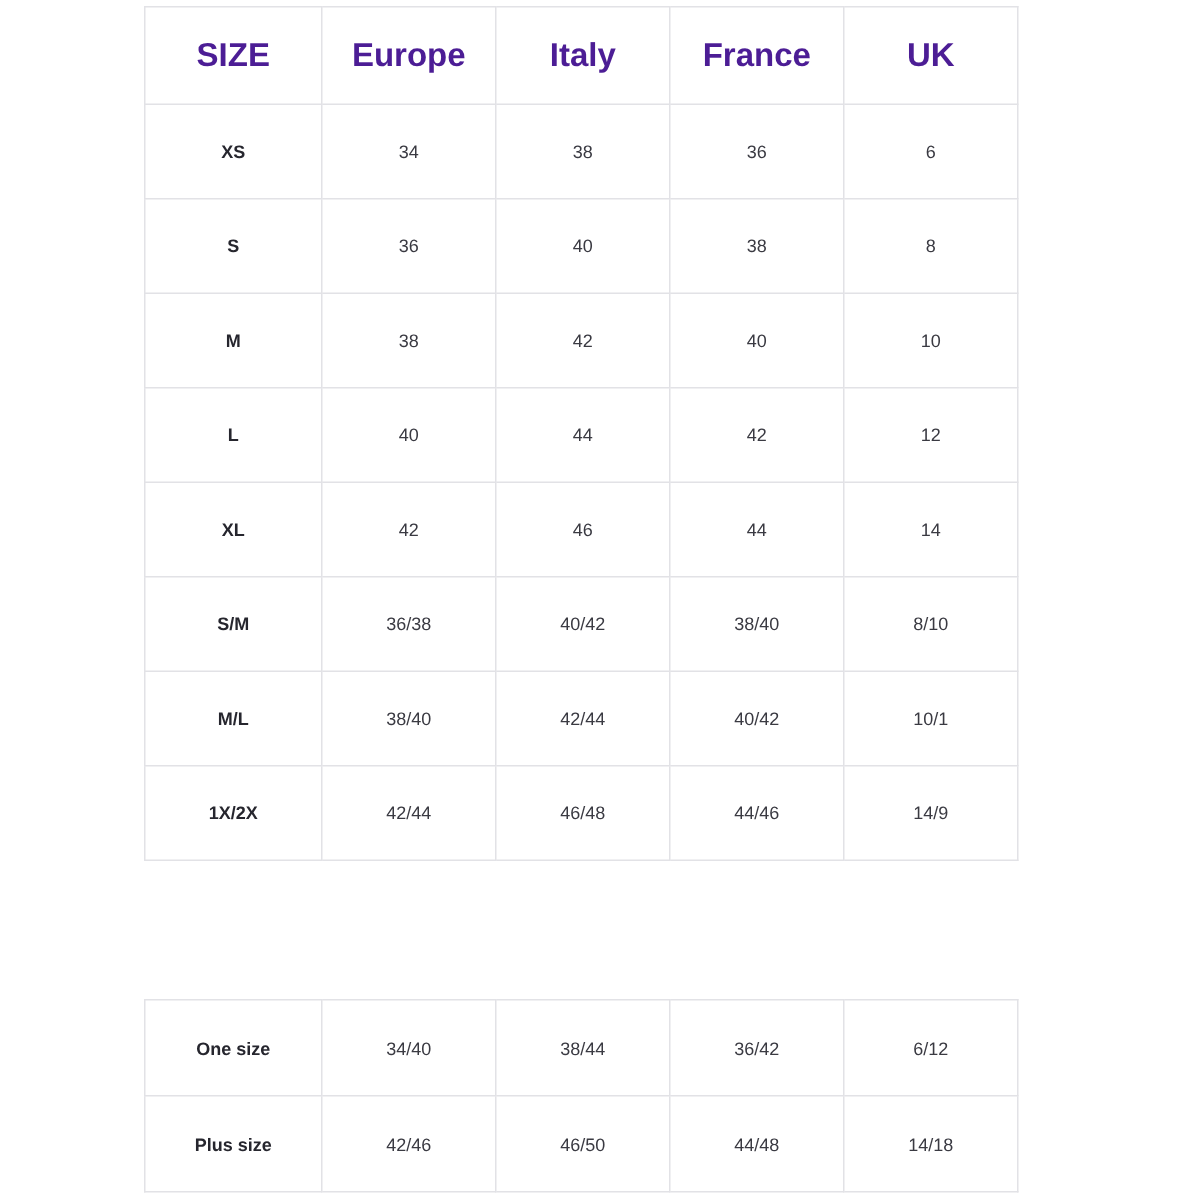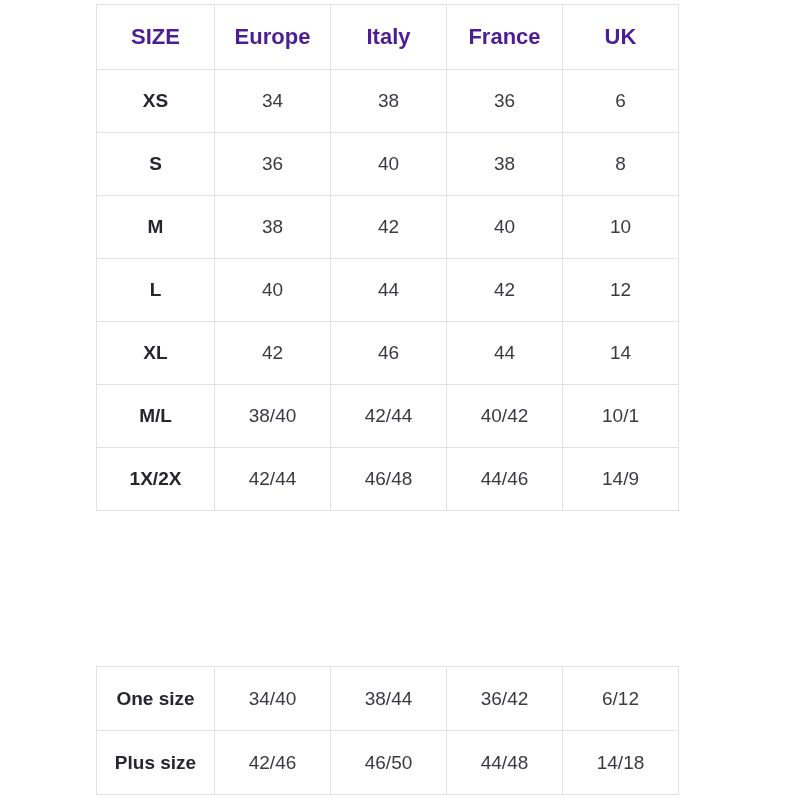--- a/index.html
+++ b/index.html
@@ -29,21 +29,21 @@
     border-collapse: collapse;
     table-layout: fixed;
     width: 582px;
   }
   table.size-table td,
   table.size-table th {
     border: 1px solid #e2e2e6;
     height: 62px;
     text-align: center;
     vertical-align: middle;
-    font-size: 19px;
+    font-size: 12px;
     font-weight: 400;
     color: #3a3a42;
     padding: 0;
   }
   table.size-table col.c0 { width: 118px; }
   table.size-table col.c1 { width: 116px; }
   table.size-table col.c2 { width: 116px; }
   table.size-table col.c3 { width: 116px; }
   table.size-table col.c4 { width: 116px; }
 
@@ -118,20 +118,27 @@
           <td>12</td>
         </tr>
         <tr>
           <td class="rowhead">XL</td>
           <td>42</td>
           <td>46</td>
           <td>44</td>
           <td>14</td>
         </tr>
         <tr>
+          <td class="rowhead">S/M</td>
+          <td>36/38</td>
+          <td>40/42</td>
+          <td>38/40</td>
+          <td>8/10</td>
+        </tr>
+        <tr>
           <td class="rowhead">M/L</td>
           <td>38/40</td>
           <td>42/44</td>
           <td>40/42</td>
           <td>10/1</td>
         </tr>
         <tr>
           <td class="rowhead">1X/2X</td>
           <td>42/44</td>
           <td>46/48</td>

